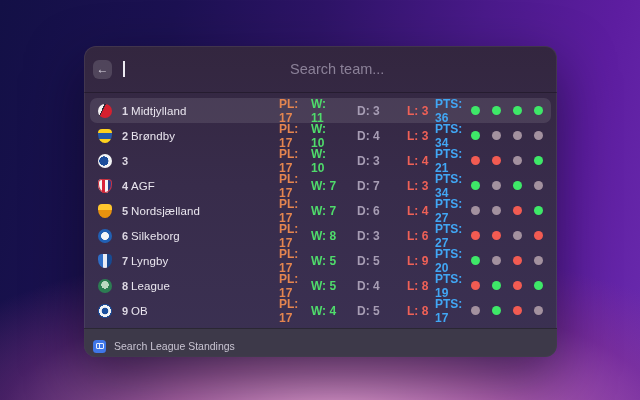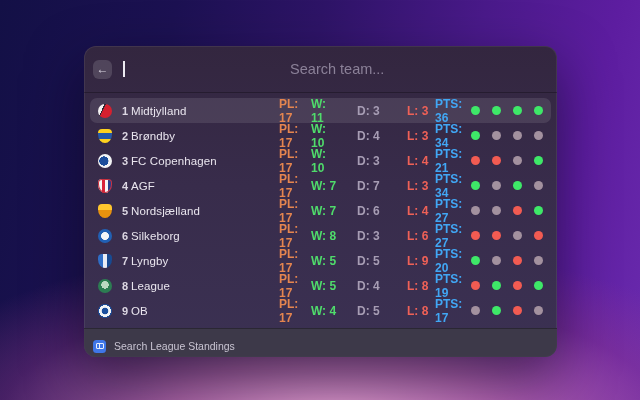--- a/index.html
+++ b/index.html
@@ -138,21 +138,20 @@
           <span class="dot win"></span>
           <span class="dot draw"></span>
           <span class="dot draw"></span>
           <span class="dot draw"></span>
         </span>
   </div>
 
   <div class="row">
     <span class="badge badge-fck"></span>
     <span class="rank">3</span>
-    <span class="team-name">FC Copenhagen</span>
     <span class="stats">
       <span class="stat-pl">PL: 17</span>
       <span class="stat-w">W: 10</span>
       <span class="stat-d">D: 3</span>
       <span class="stat-l">L: 4</span>
       <span class="stat-pts">PTS: 21</span>
     </span>
     <span class="dots">
           <span class="dot loss"></span>
           <span class="dot loss"></span>

